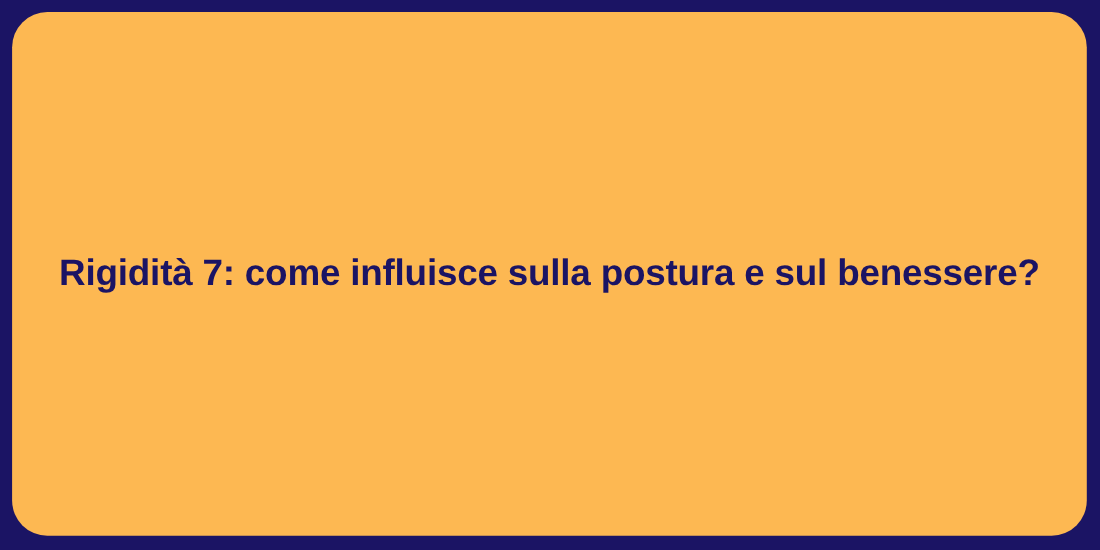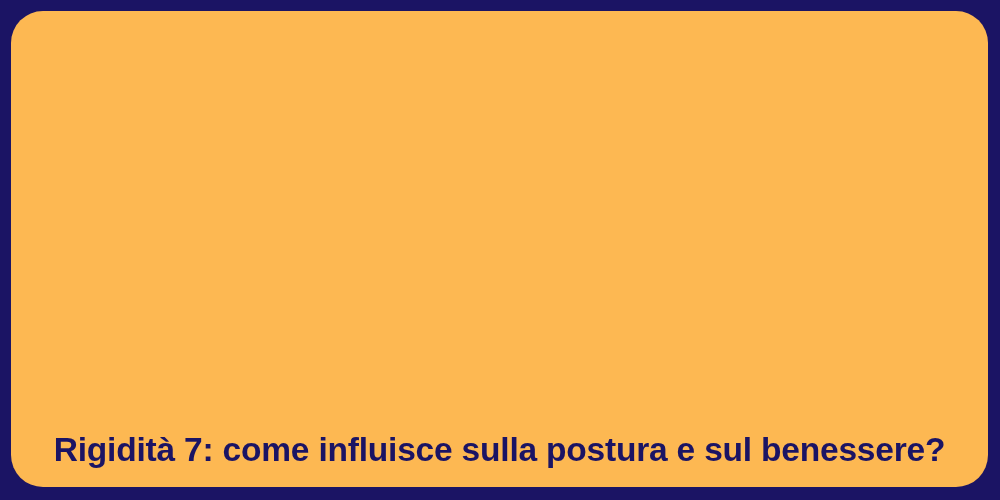--- a/index.html
+++ b/index.html
@@ -27,24 +27,24 @@
 
   #card {
     position: absolute;
     left: 11px;
     top: 11px;
     right: 12px;
     bottom: 13px;
     background: #fdb852;
     border-radius: 32px;
     display: flex;
-    align-items: flex-end;
+    align-items: center;
     justify-content: center;
     box-sizing: border-box;
-    padding: 16px 40px;
+    padding: 0 40px;
   }
 
   #title {
     color: #1b1464;
     font-family: "Liberation Sans", sans-serif;
     font-size: 35px;
     font-weight: bold;
     line-height: 1.25;
     letter-spacing: -0.2px;
     text-align: center;

